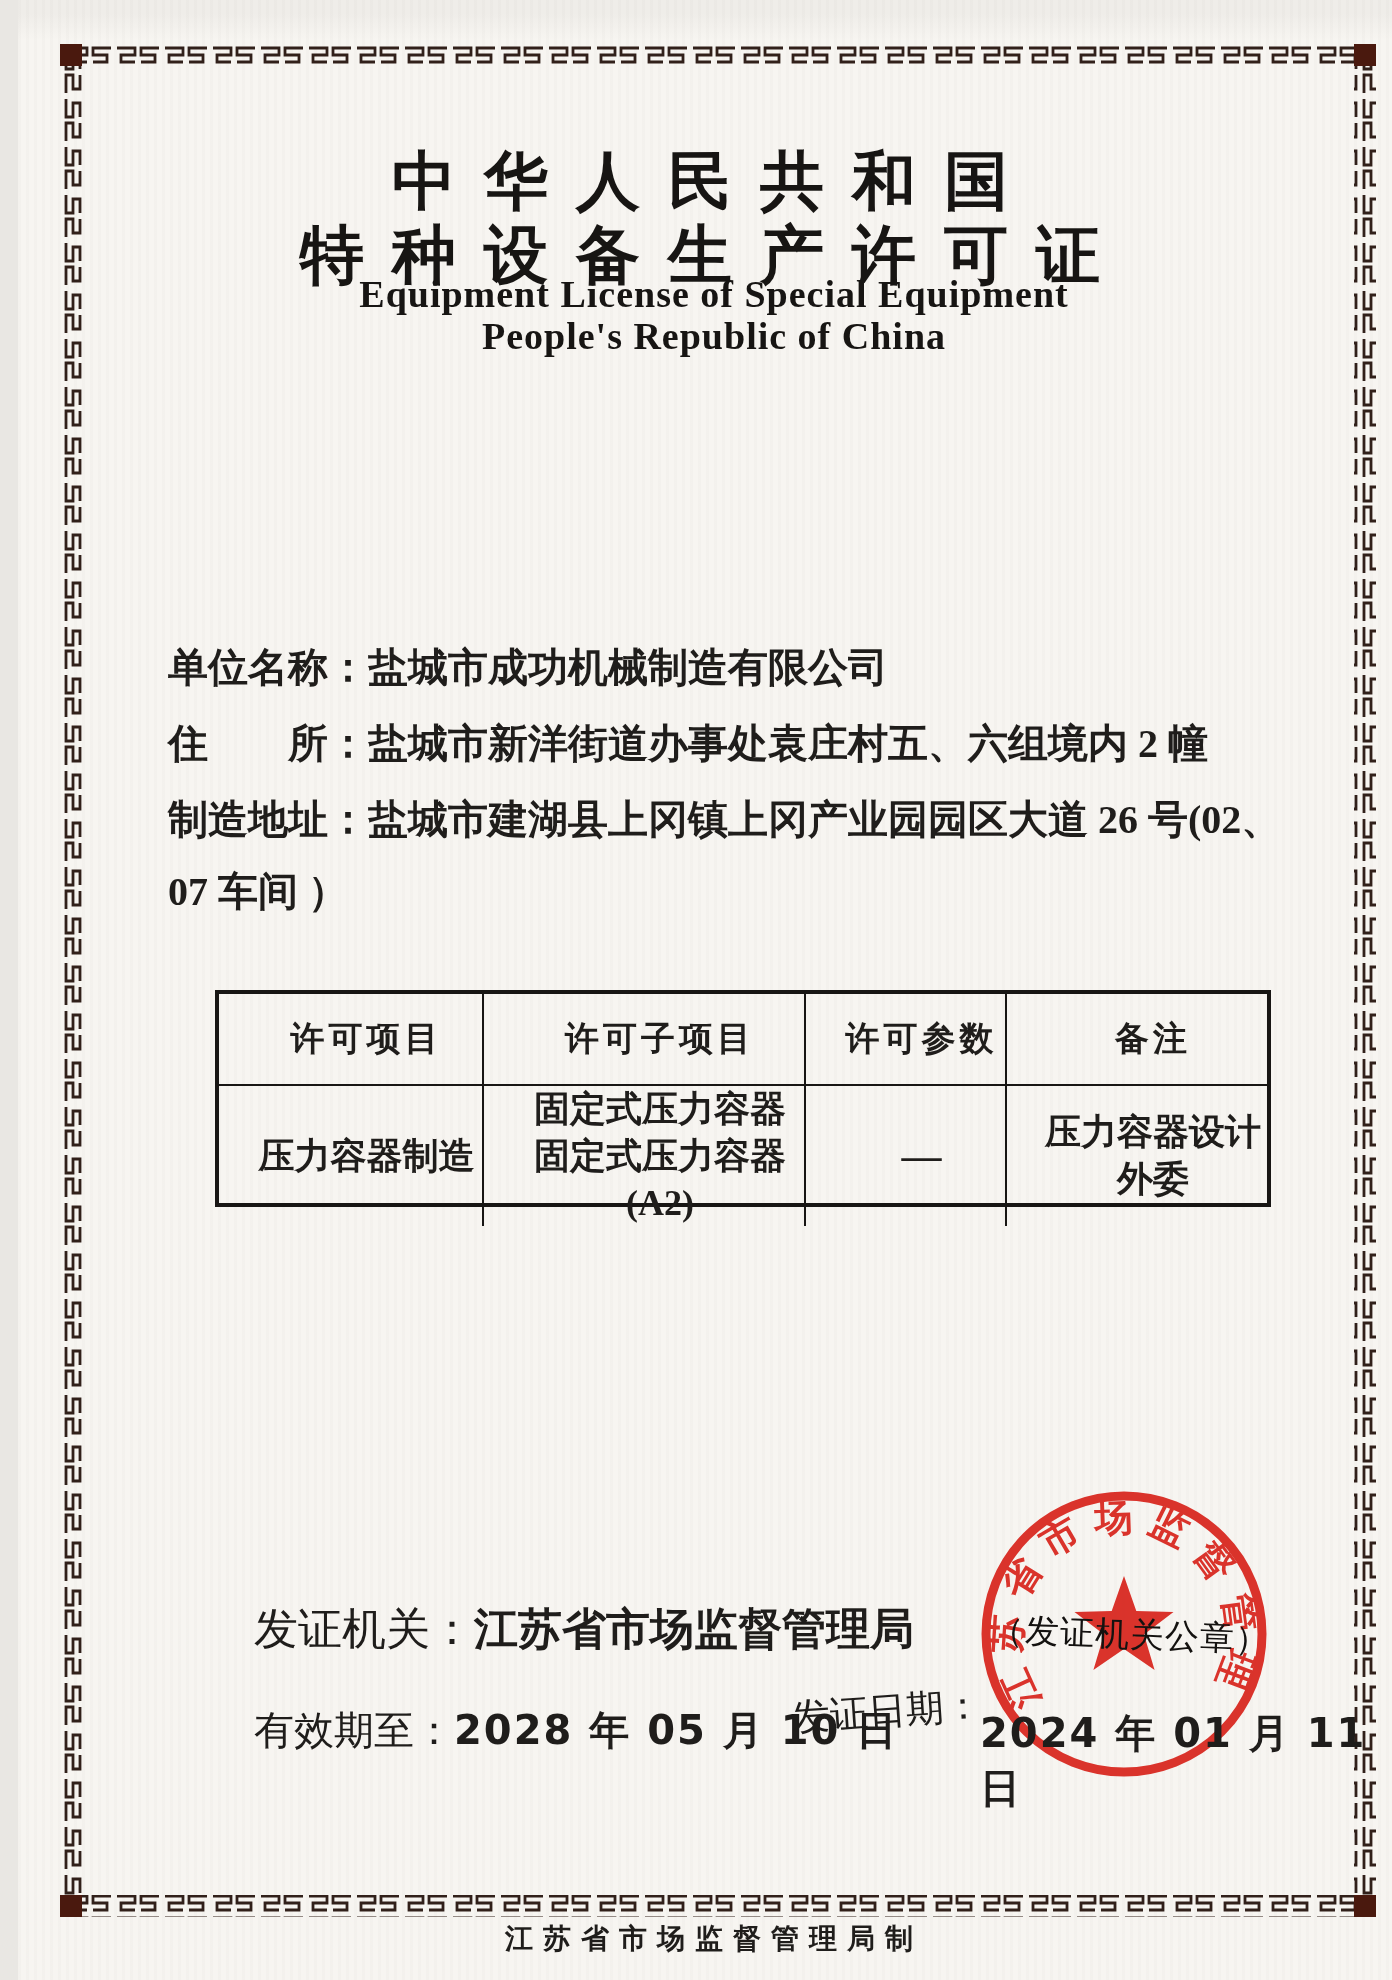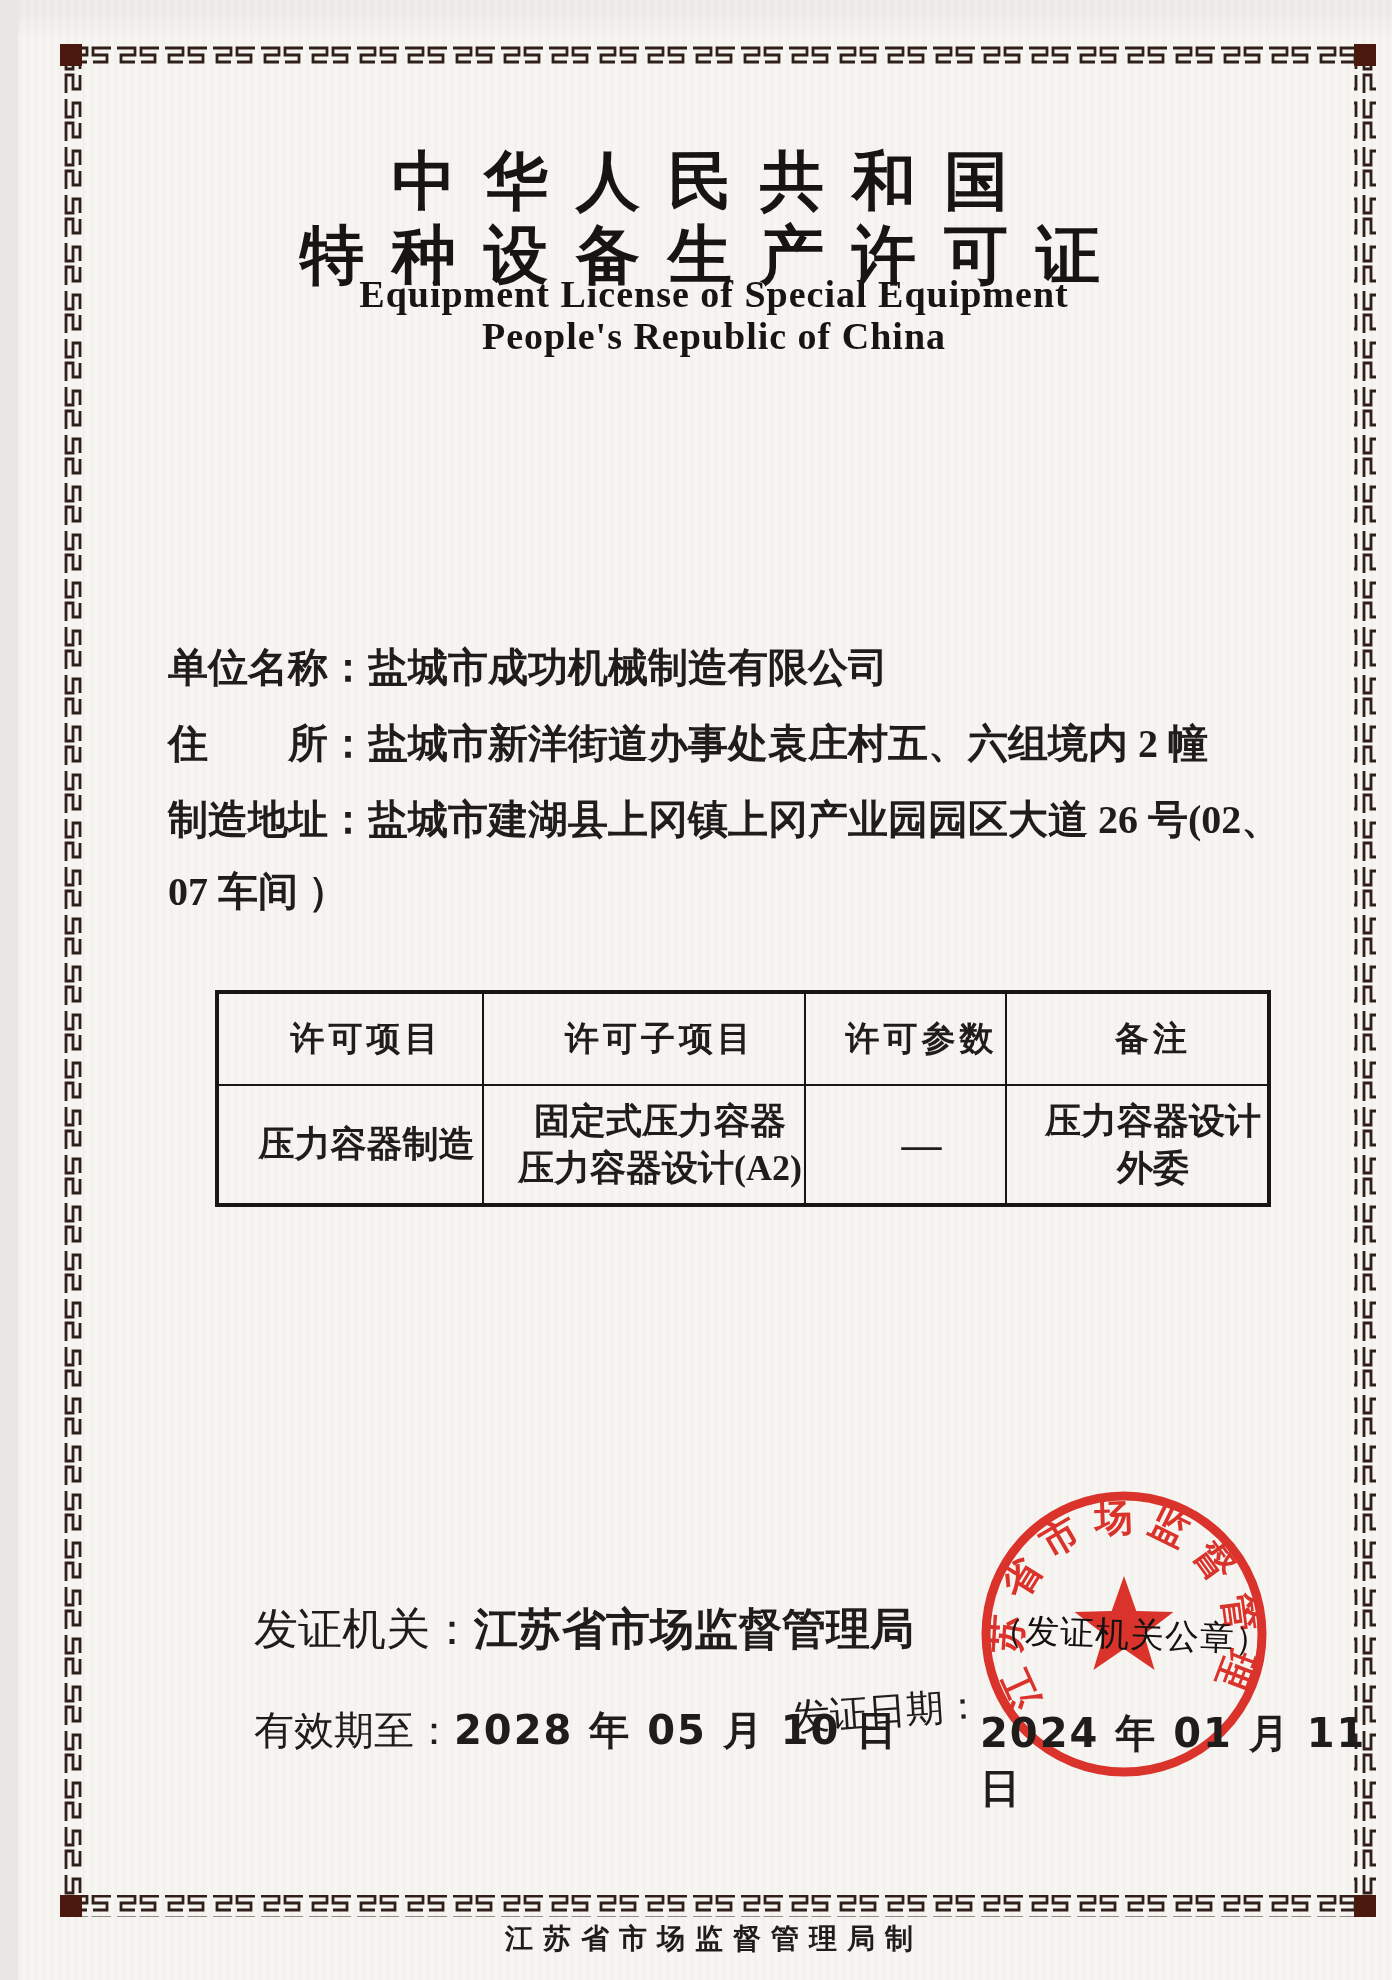--- a/index.html
+++ b/index.html
@@ -100,21 +100,21 @@
 
   <div class="cert-table">
     <div class="cell c0 th">许可项目</div>
     <div class="cell th">许可子项目</div>
     <div class="cell th">许可参数</div>
     <div class="cell th">备注</div>
 
     <div class="cell c0 body td">压力容器制造</div>
     <div class="cell body td">
       <div>固定式压力容器</div>
-      <div>压力容器设计(A2)</div>
+      <div>固定式压力容器(A2)</div>
     </div>
     <div class="cell body dash">—</div>
     <div class="cell body td">
       <div>压力容器设计</div>
       <div>外委</div>
     </div>
   </div>
 
   <div class="abs issuer" style="left:236px; top:1600px">
     <span>发证机关：</span><span class="val">江苏省市场监督管理局</span>

